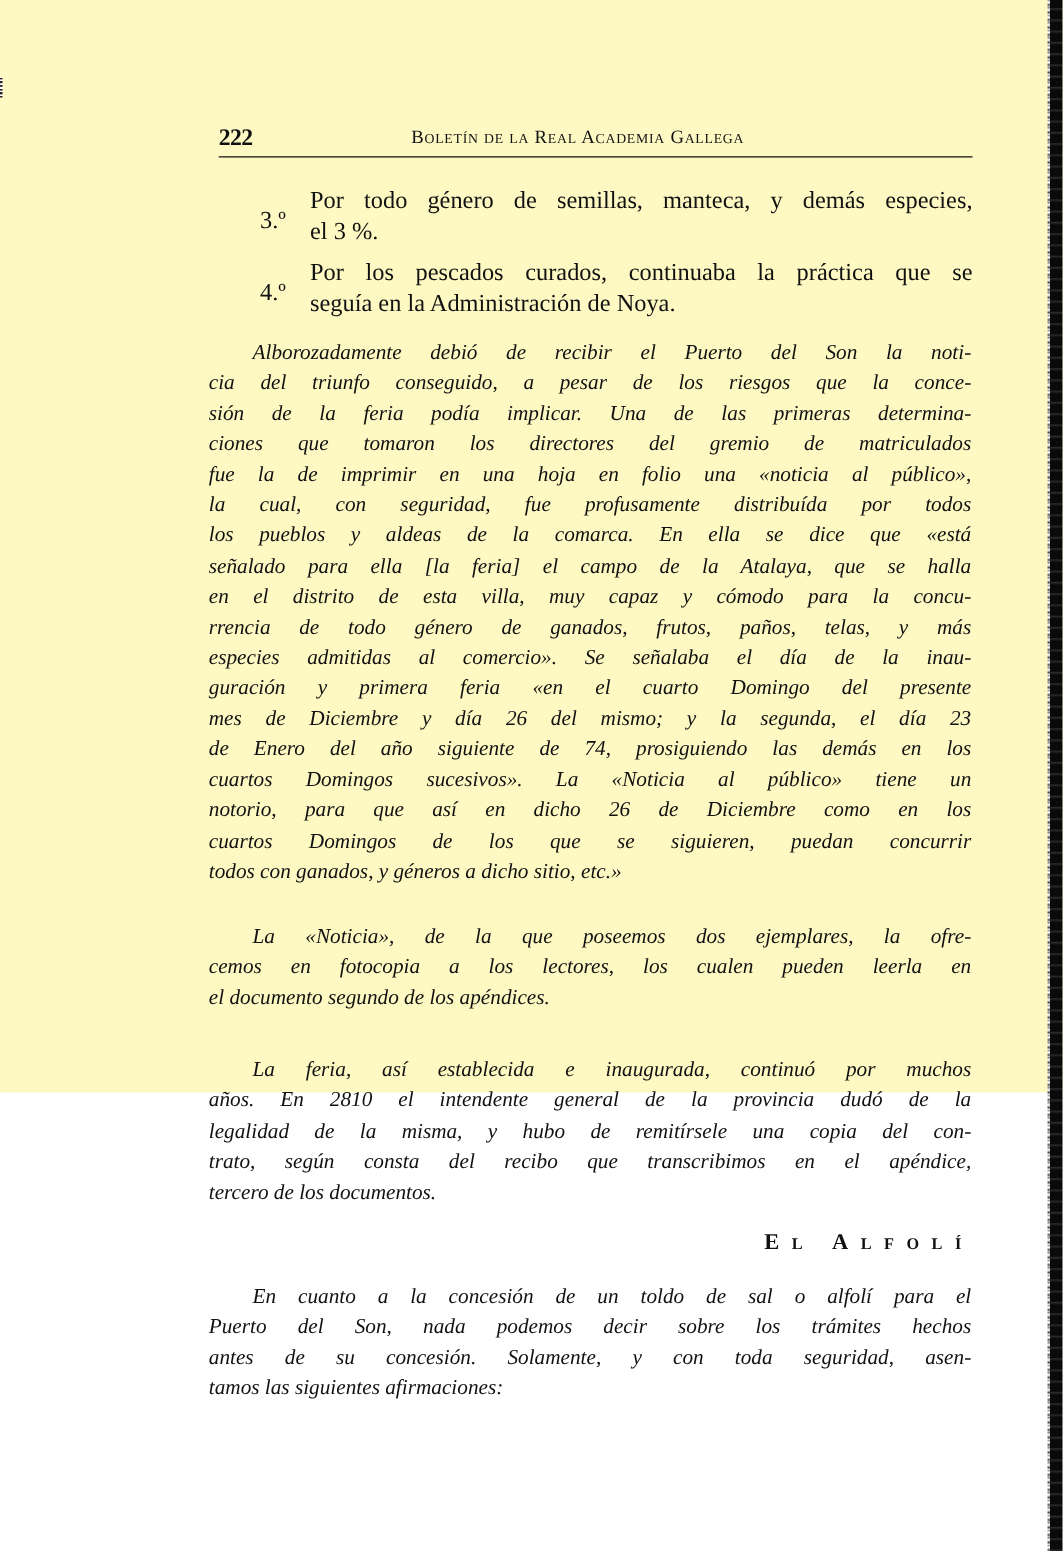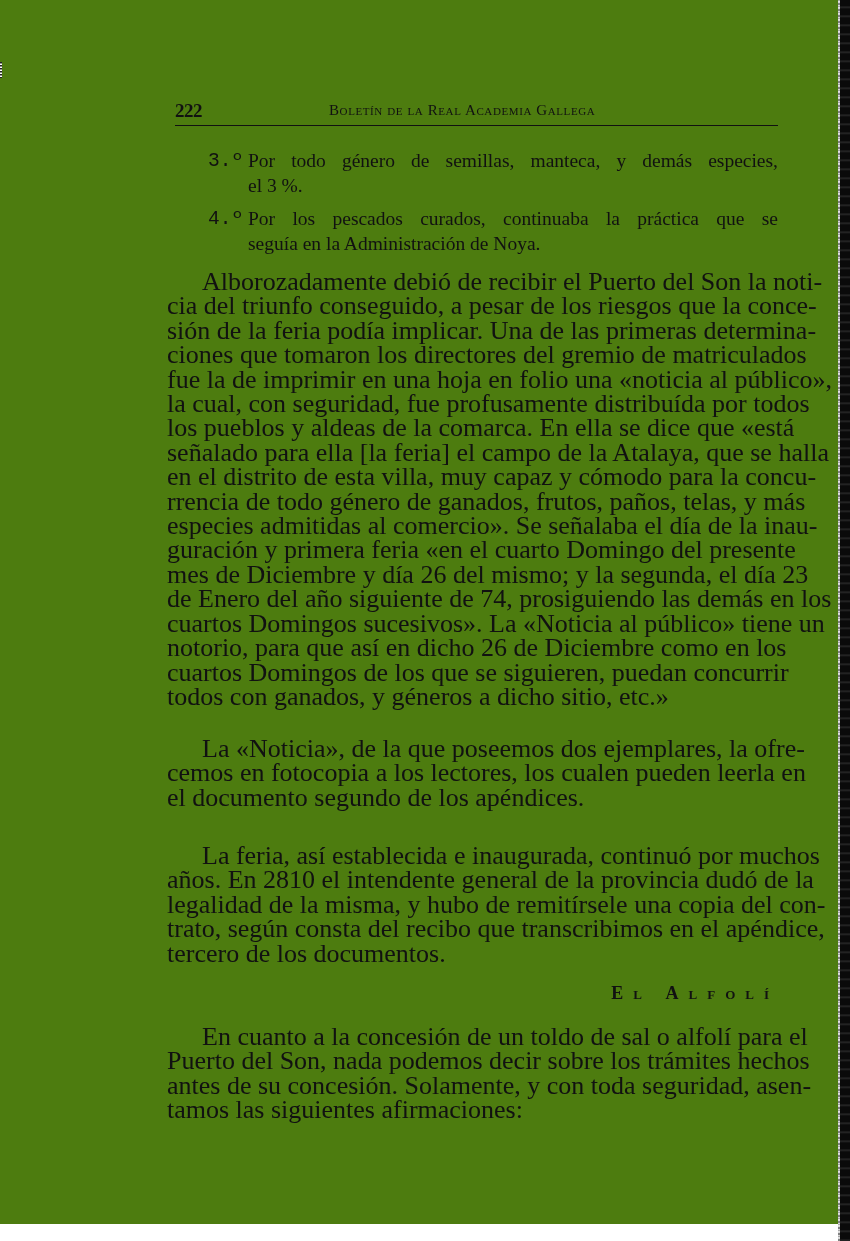--- a/index.html
+++ b/index.html
@@ -11,22 +11,22 @@
     width: 850px;
     height: 1241px;
     position: relative;
     overflow: hidden;
     font-family: "Liberation Serif", "DejaVu Serif", serif;
     color: #111111;
   }
   .page {
     position: absolute;
     left: 0; top: 0;
-    width: 850px; height: 1224px;
-    background: #4d7c0f;
+    width: 850px; height: 874px;
+    background: #fef9c3;
   }
   
   .scan-edge {
     position: absolute;
     top: 0;
     left: 840px;
     width: 10px;
     height: 1241px;
     background: repeating-linear-gradient(180deg, #0a0a0a 0px, #0a0a0a 6px, #2a2a2a 7px, #0a0a0a 9px);
   }
@@ -83,40 +83,40 @@
   .list-item {
     position: absolute;
     left: 208px;
     width: 570px;
     font-size: 19.5px;
     line-height: 24.5px;
   }
   .list-num {
     position: absolute;
     left: 0;
-    top: 0;
-    font-family: Liberation Mono, monospace;
+    top: 16px;
   }
   .list-text {
     position: absolute;
     left: 40px;
     top: 0;
     width: 530px;
     text-align: justify;
     text-align-last: left;
   }
 
   .body-para {
     position: absolute;
     left: 167px;
     width: 610px;
-    font-size: 26px;
+    font-size: 17px;
     line-height: 24.4px;
     text-align: justify;
     text-indent: 35px;
+    font-style: italic;
   }
   .body-para .ln {
     display: block;
     text-align: justify;
     text-align-last: justify;
     white-space: nowrap;
   }
   .body-para .ln.last {
     text-align-last: left;
   }

